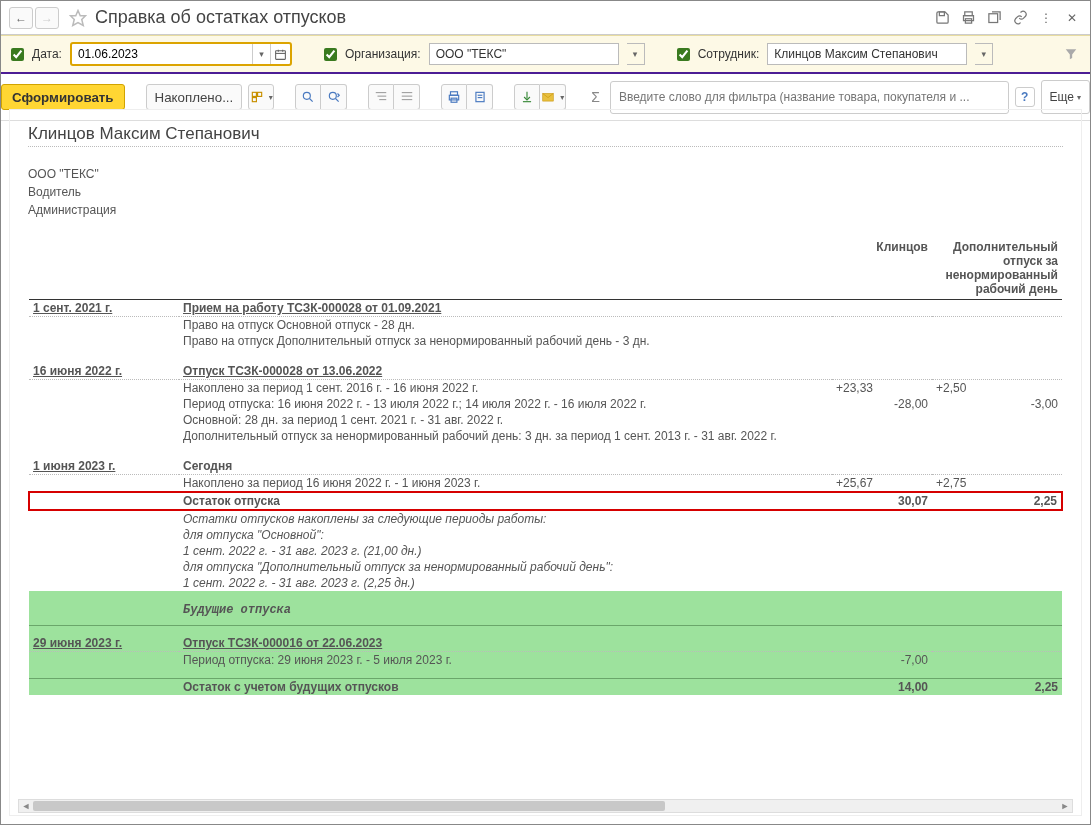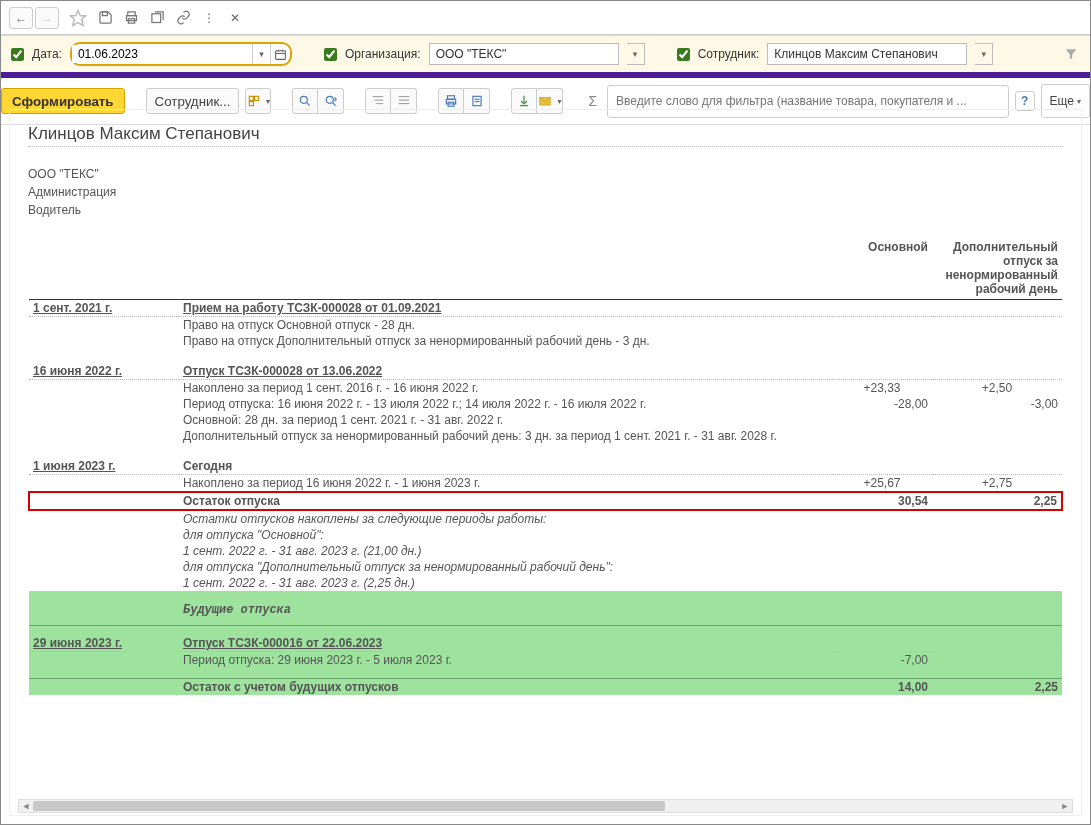--- a/index.html
+++ b/index.html
@@ -5,24 +5,24 @@
 * { box-sizing: border-box; margin: 0; padding: 0; }
 body { font-family: Arial, sans-serif; font-size: 12px; color: #333; background: #fff; width: 1091px; height: 825px; overflow: hidden; border: 1px solid #888; position: relative; }
 
 .titlebar { display: flex; align-items: center; padding: 4px 8px; height: 34px; border-bottom: 1px solid #ccc; }
 .nav-btn { width: 24px; height: 22px; border: 1px solid #ccc; background: #fafafa; margin-right: 2px; border-radius: 3px; display:flex; align-items:center; justify-content:center; color:#666; cursor:pointer; }
 .star-icon { width: 22px; height: 22px; margin: 0 6px; display:flex; align-items:center; justify-content:center; color:#aaa; }
 .title-text { font-size: 18px; color: #444; flex: 1; }
 .titlebar-actions { display: flex; gap: 6px; color:#666; }
 .tb-action { width: 20px; height: 20px; display:flex; align-items:center; justify-content:center; cursor:pointer; }
 
-.filter-bar { background: #fdf9e6; border-top: 1px solid #e8dca0; border-bottom: 6px solid #4c1d95; padding: 6px 10px; display: flex; align-items: center; gap: 8px; }
+.filter-bar { background: #fdf9e6; border-top: 1px solid #e8dca0; border-bottom: 2px solid #4c1d95; padding: 6px 10px; display: flex; align-items: center; gap: 8px; }
 .chk { width: 13px; height: 13px; accent-color: #3a7a1f; }
 .lbl { color: #333; }
-.date-group { display:flex; align-items:center; border: 2px solid #dca400; border-radius: 10px; background:#fff; padding:0; height:24px; }
+.date-group { display:flex; align-items:center; border: 2px solid #dca400; border-radius: 3px; background:#fff; padding:0; height:24px; }
 .date-input { border:none; padding: 2px 6px; width: 180px; font-size:12px; outline:none; }
 .dd-btn { width: 18px; height: 100%; border-left:1px solid #ccc; display:flex; align-items:center; justify-content:center; color:#666; cursor:pointer; font-size:9px; }
 .cal-btn { width: 20px; height: 100%; border-left:1px solid #ccc; display:flex; align-items:center; justify-content:center; cursor:pointer; }
 .org-input, .emp-input { border:1px solid #bbb; padding:2px 6px; height:22px; font-size:12px; background:#fff; display:flex; align-items:center; }
 .org-input { width: 190px; }
 .emp-input { width: 200px; }
 .dd-outer { width:18px; height:22px; border:1px solid #bbb; border-left:none; display:flex; align-items:center; justify-content:center; color:#666; cursor:pointer; font-size:9px; }
 .spacer { flex:1; }
 .funnel { color:#888; width:18px; height:18px; display:flex; align-items:center; justify-content:center; cursor:pointer; }
 
@@ -48,21 +48,21 @@
 .rep-table { width: 100%; border-collapse: collapse; table-layout: fixed; }
 .rep-table td { vertical-align: top; padding: 1px 4px; color:#555; }
 .col-date { width: 150px; }
 .col-text { }
 .col-num1 { width: 100px; text-align:right; }
 .col-num2 { width: 130px; text-align:right; }
 .hdr-row td { font-weight: bold; color:#555; border-bottom:1px solid #333; padding-bottom:3px; }
 .dotted-b { border-bottom: 1px dotted #bbb; }
 .underline { text-decoration: underline; font-weight: bold; }
 .bold { font-weight: bold; }
-.green-txt { color: #0a8a2c; text-align:center; }
+.green-txt { color: #0a8a2c; text-align:left; }
 .red-txt { color: #d60000; text-align:right; }
 .right { text-align:right; }
 .italic { font-style: italic; }
 .indent1 { padding-left: 16px; }
 .indent2 { padding-left: 32px; }
 .red-border td { border-top: 2px solid #d60000; border-bottom: 2px solid #d60000; }
 .red-border td:first-child { border-left: 2px solid #d60000; }
 .red-border td:last-child { border-right: 2px solid #d60000; }
 .green-bg td { background: #9de29d; }
 .green-bg-light td { background: #9de29d; }
@@ -81,20 +81,21 @@
 <body>
 
 <div class="titlebar">
   <div class="nav-btn">←</div>
   <div class="nav-btn" style="color:#ccc">→</div>
   <div class="star-icon">
     <svg width="18" height="18" viewBox="0 0 24 24" fill="none" stroke="#bbb" stroke-width="2">
         <polygon points="12,2 15,9 22,9 17,14 19,22 12,18 5,22 7,14 2,9 9,9"></polygon>
       </svg>
   </div>
+  <div class="title-text">Справка об остатках отпусков</div>
   <div class="titlebar-actions">
     <div class="tb-action">
         <svg width="15" height="15" viewBox="0 0 24 24" fill="none" stroke="#777" stroke-width="2">
           <path d="M19 21H5a2 2 0 0 1-2-2V5a2 2 0 0 1 2-2h11l5 5v11a2 2 0 0 1-2 2z"></path>
           <rect x="7" y="3" width="8" height="6"></rect>
         </svg>
       </div>
     <div class="tb-action">
         <svg width="15" height="15" viewBox="0 0 24 24" fill="none" stroke="#777" stroke-width="2">
           <rect x="6" y="3" width="12" height="6"></rect>
@@ -153,21 +154,21 @@
       <svg width="14" height="14" viewBox="0 0 24 24" fill="#aaa">
         <path d="M3 4h18l-7 9v6l-4 2v-8z"></path>
       </svg>
     </div>
 </div>
 
 <div class="toolbar">
   <button class="btn-yellow">Сформировать</button>
   <div class="divider"></div>
   <button class="btn">
-      <span>Сотрудник...</span>
+      <span>Накоплено...</span>
     </button>
   <button class="btn btn-icon">
       <svg width="14" height="14" viewBox="0 0 24 24" fill="none" stroke="#c89000" stroke-width="2">
         <rect x="4" y="4" width="7" height="7"></rect>
         <rect x="13" y="4" width="7" height="7"></rect>
         <rect x="4" y="13" width="7" height="7"></rect>
       </svg>
       <span style="font-size:8px;margin-left:1px;color:#666">▾</span>
     </button>
   <div class="divider"></div>
@@ -244,36 +245,36 @@
   <div class="more-btn">
       <span>Еще</span>
       <span style="font-size:8px;color:#666">▾</span>
     </div>
 </div>
 
 <div class="report-area">
   <div class="emp-name">Клинцов Максим Степанович</div>
   <div class="org-block">
     <div>ООО "ТЕКС"</div>
+    <div>Водитель</div>
     <div>Администрация</div>
-    <div>Водитель</div>
   </div>
 
   <table class="rep-table">
     <colgroup>
         <col class="col-date">
         <col class="col-text">
         <col class="col-num1">
         <col class="col-num2">
       </colgroup>
     <tbody>
         <tr class="hdr-row">
       <td></td>
           <td></td>
-      <td class="right">Основной</td>
+      <td class="right">Клинцов</td>
       <td class="right">Дополнительный отпуск за ненормированный рабочий день</td>
     </tr>
 
     <tr class="dotted-b">
       <td class="underline">1 сент. 2021 г.</td>
       <td class="underline">Прием на работу ТСЗК-000028 от 01.09.2021</td>
       <td></td>
           <td></td>
     </tr>
     <tr>
@@ -311,21 +312,21 @@
       <td class="red-txt" style="vertical-align:bottom">-3,00</td>
     </tr>
     <tr>
           <td></td>
           <td>Основной: 28 дн. за период 1 сент. 2021 г. - 31 авг. 2022 г.</td>
           <td></td>
           <td></td>
         </tr>
     <tr>
           <td></td>
-          <td>Дополнительный отпуск за ненормированный рабочий день: 3 дн. за период 1 сент. 2021 г. - 31 авг. 2028 г.</td>
+          <td>Дополнительный отпуск за ненормированный рабочий день: 3 дн. за период 1 сент. 2013 г. - 31 авг. 2022 г.</td>
           <td></td>
           <td></td>
         </tr>
     <tr>
           <td colspan="4" style="height:14px"></td>
         </tr>
 
     <tr class="dotted-b">
       <td class="underline">1 июня 2023 г.</td>
       <td class="bold">Сегодня</td>
@@ -334,21 +335,21 @@
     </tr>
     <tr>
       <td></td>
           <td>Накоплено за период 16 июня 2022 г. - 1 июня 2023 г.</td>
       <td class="green-txt">+25,67</td>
       <td class="green-txt">+2,75</td>
     </tr>
     <tr class="red-border">
       <td></td>
       <td class="bold">Остаток отпуска</td>
-      <td class="right bold">30,54</td>
+      <td class="right bold">30,07</td>
       <td class="right bold">2,25</td>
     </tr>
     <tr>
           <td></td>
           <td class="italic">Остатки отпусков накоплены за следующие периоды работы:</td>
           <td></td>
           <td></td>
         </tr>
     <tr>
           <td></td>

